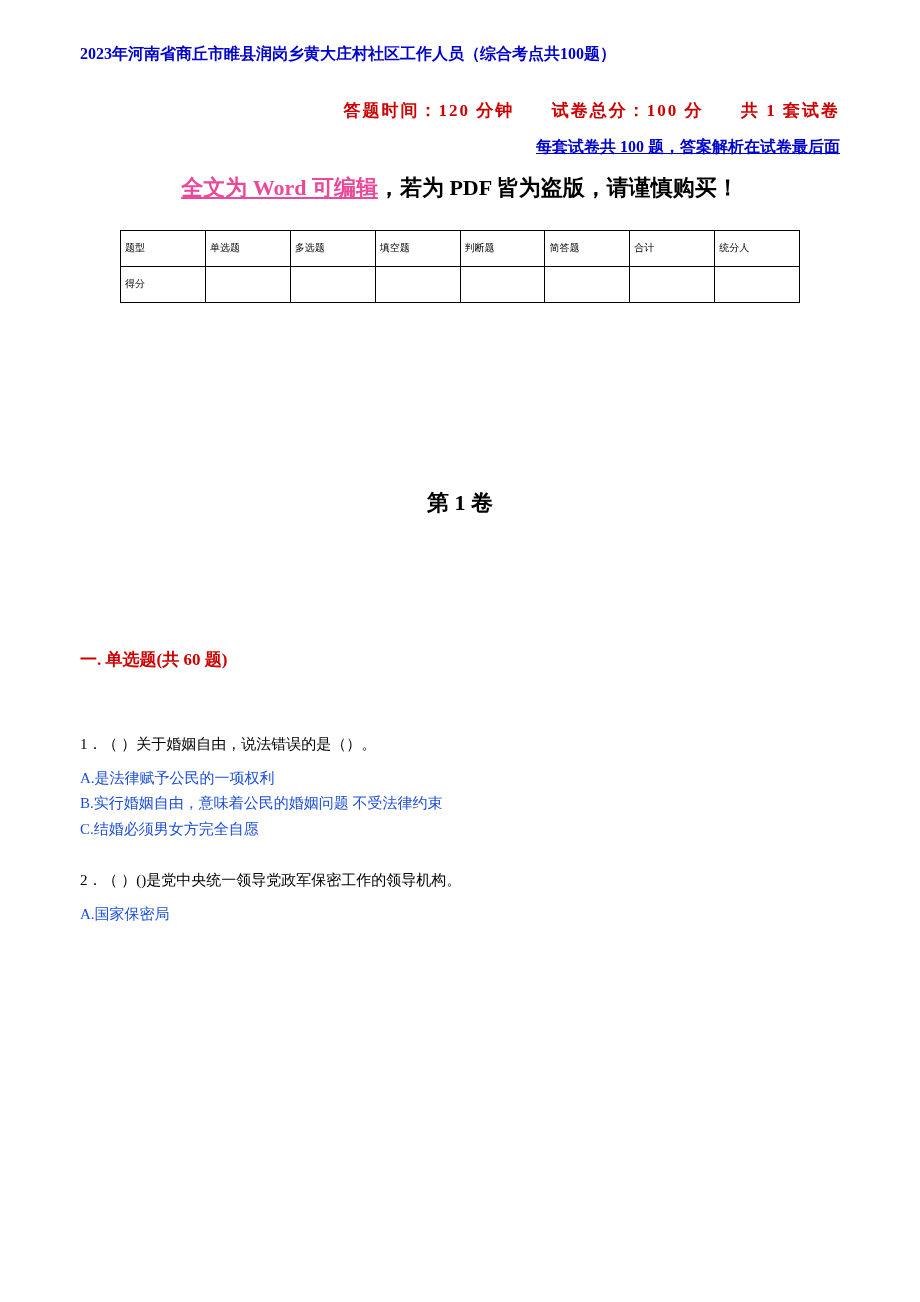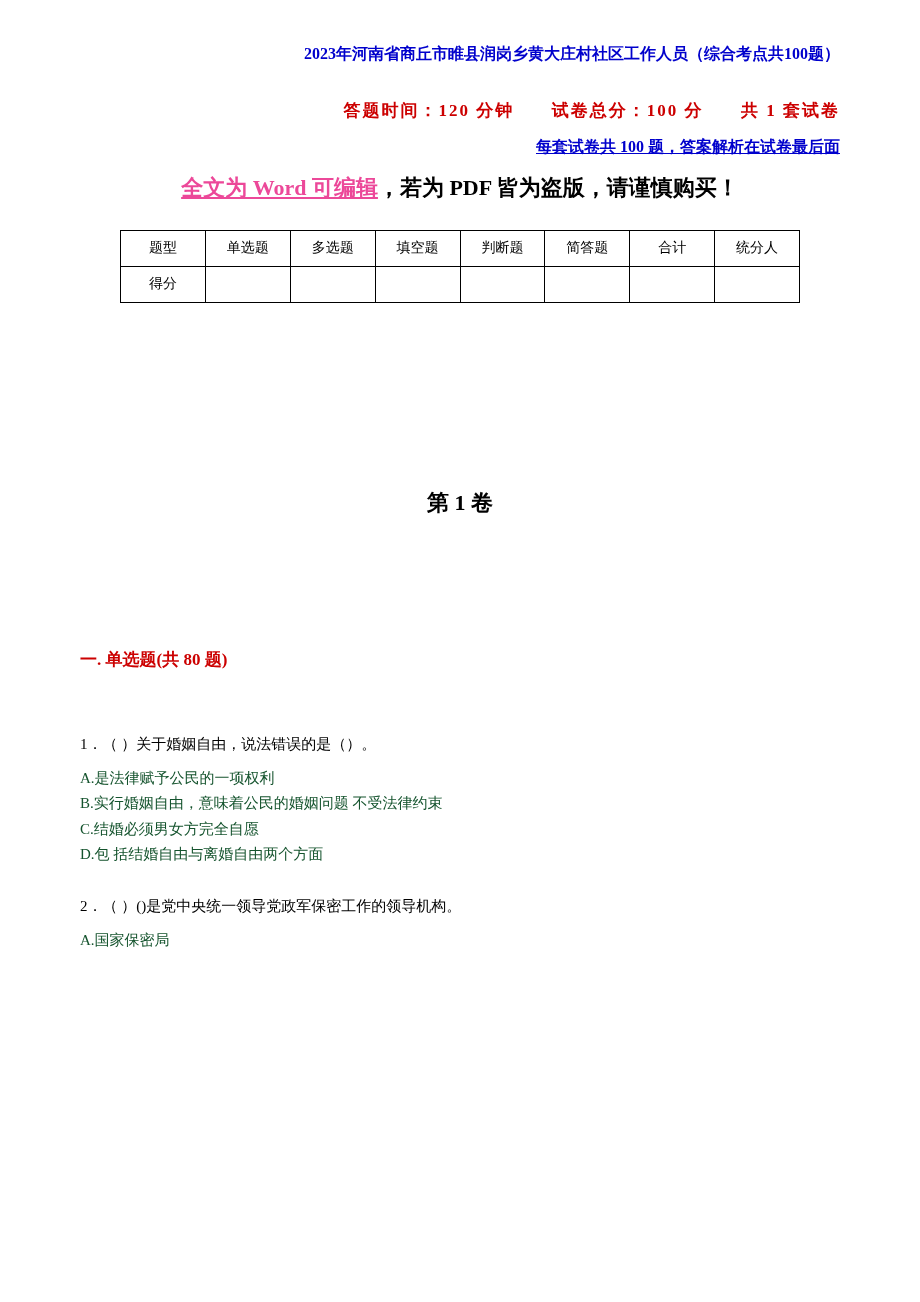--- a/index.html
+++ b/index.html
@@ -10,21 +10,21 @@
     body {
       background: #ffffff;
       font-family: "SimSun", "宋体", serif;
       font-size: 15px;
       color: #000000;
       width: 920px;
       min-height: 1302px;
       padding: 40px 80px;
     }
     .title-section {
-      text-align: right;
+      text-align: left;
       margin-bottom: 30px;
       font-family: Liberation Serif, serif;
     }
     .title-main {
       font-size: 16px;
       font-weight: bold;
       color: #0000cc;
       line-height: 1.8;
     }
     .exam-info {
@@ -60,23 +60,22 @@
       margin: 25px auto;
       width: 680px;
     }
     .score-table {
       width: 100%;
       border-collapse: collapse;
       border: 1px solid #000;
     }
     .score-table td {
       border: 1px solid #000;
-      text-align: center;
       padding: 8px 4px;
-      font-size: 14px;
+      font-size: 10px;
       min-width: 60px;
       height: 36px;
     }
     .section-divider {
       text-align: center;
       font-size: 22px;
       font-weight: bold;
       margin: 80px 0 60px 0;
       color: #000000;
     }
@@ -90,21 +89,21 @@
       margin-bottom: 25px;
       line-height: 1.8;
     }
     .question-text {
       font-size: 15px;
       color: #000000;
       margin-bottom: 8px;
     }
     .option-line {
       font-size: 15px;
-      color: #14532d;
+      color: #1d4ed8;
       line-height: 1.7;
       display: block;
     }
     .spacer-large {
       height: 80px;
     }
     .spacer-medium {
       height: 40px;
     }
   </style>
@@ -155,32 +154,31 @@
   </tbody>
     </table>
 </div>
 
 <div class="spacer-large"></div>
 
 <div class="section-divider">第 1 卷</div>
 
 <div class="spacer-medium"></div>
 
-<div class="question-section-title">一. 单选题(共 80 题)</div>
+<div class="question-section-title">一. 单选题(共 60 题)</div>
 
 <div class="spacer-medium"></div>
 
 <div class="question-block">
   <div class="question-text">
     1．（ ）关于婚姻自由，说法错误的是（）。
   </div>
   <span class="option-line">A.是法律赋予公民的一项权利</span>
   <span class="option-line">B.实行婚姻自由，意味着公民的婚姻问题 不受法律约束</span>
   <span class="option-line">C.结婚必须男女方完全自愿</span>
-  <span class="option-line">D.包 括结婚自由与离婚自由两个方面</span>
 </div>
 
 <div class="question-block">
   <div class="question-text">
     2．（ ）()是党中央统一领导党政军保密工作的领导机构。
   </div>
   <span class="option-line">A.国家保密局</span>
 </div>
 
 </body></html>

